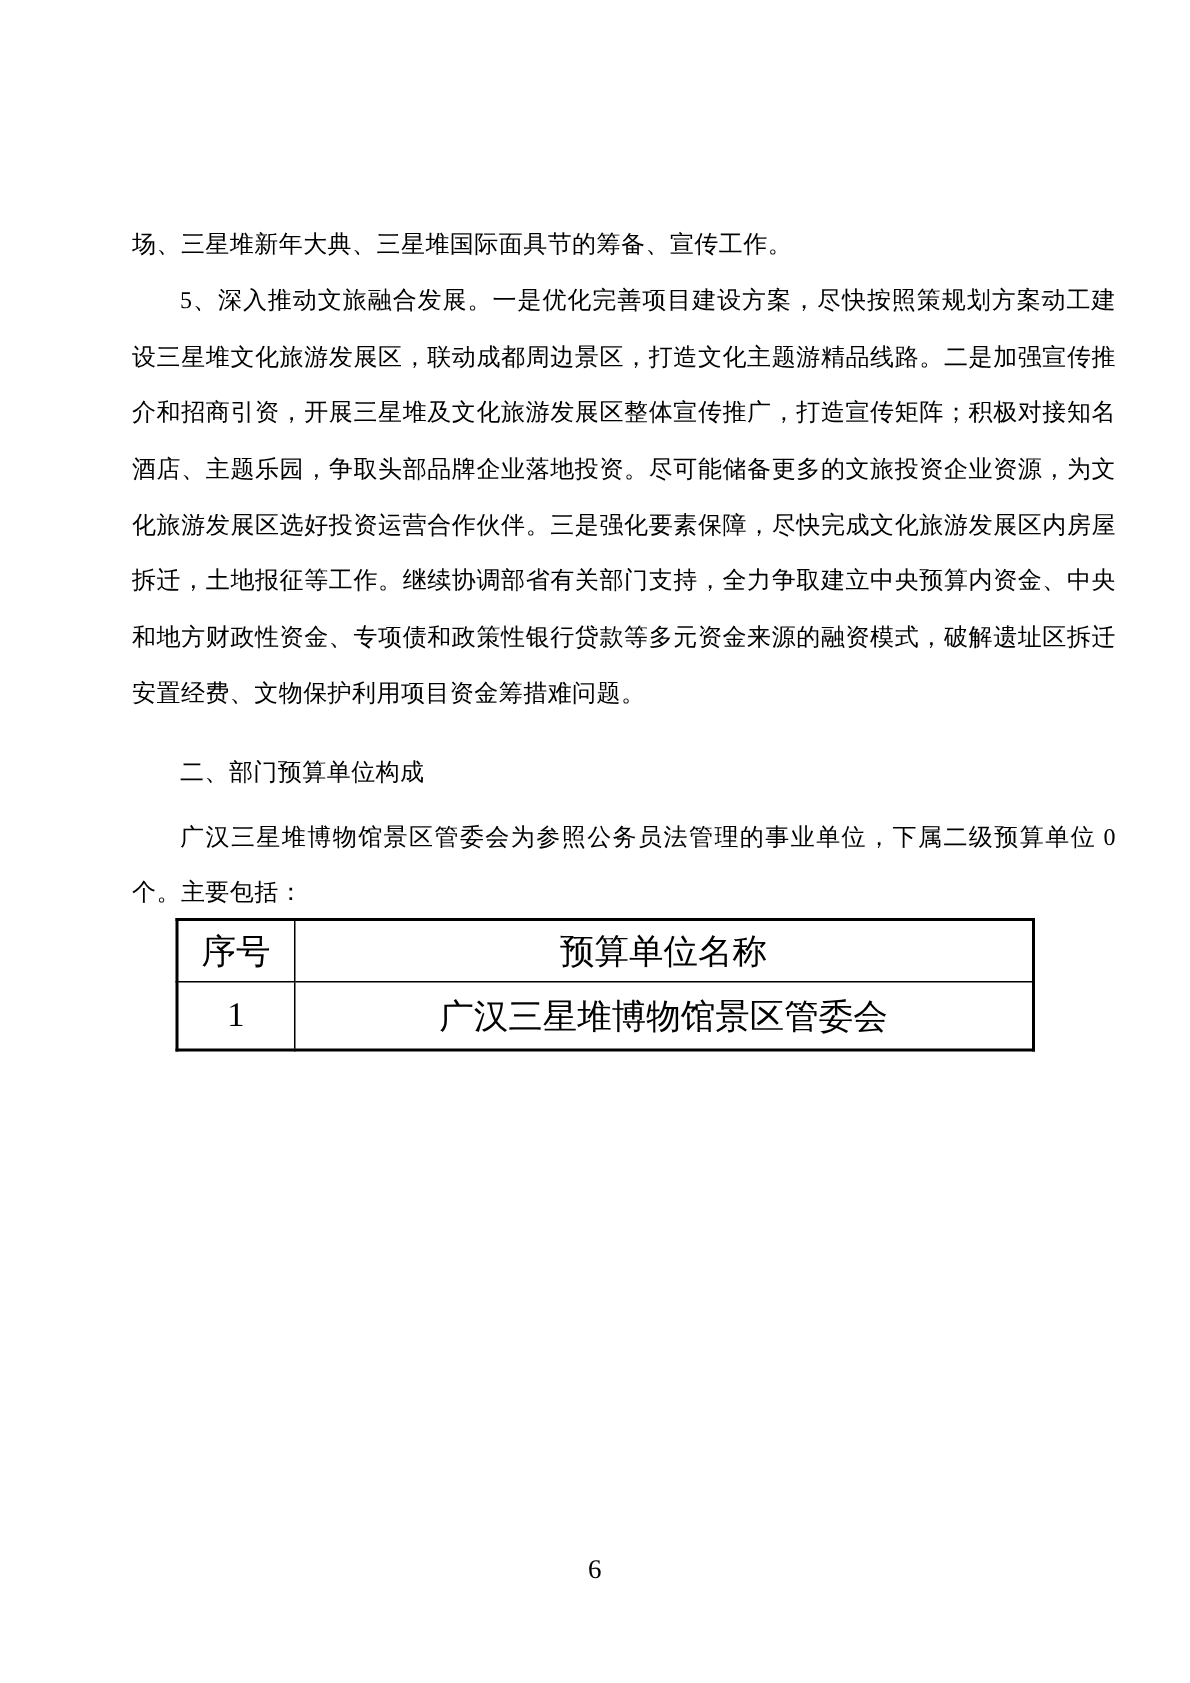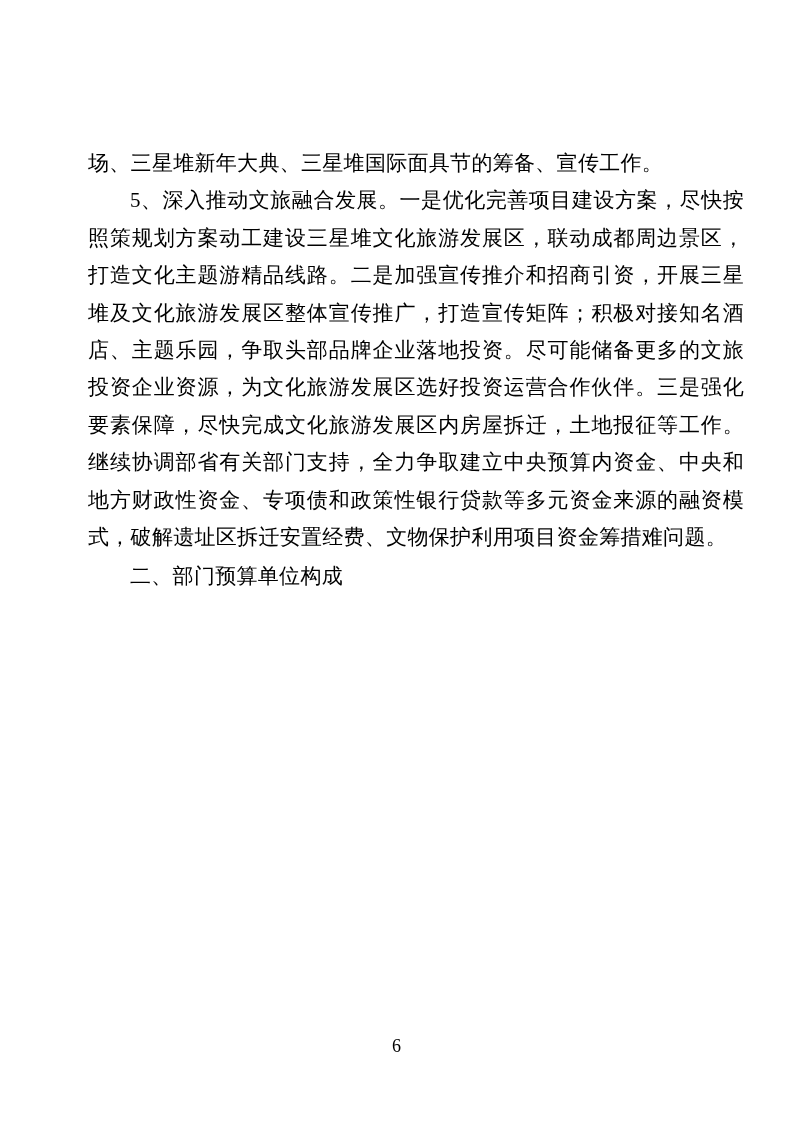--- a/index.html
+++ b/index.html
@@ -17,28 +17,28 @@
     width: 793px; height: 1122px;
     background: #ffffff;
   }
   .content {
     position: absolute;
     left: 88px;
     top: 145px;
     width: 656px;
   }
   .para {
-    font-size: 21px;
+    font-size: 16px;
     line-height: 37.4px;
     text-align: justify;
     text-justify: inter-ideograph;
     letter-spacing: 0.3px;
   }
   .indent { text-indent: 2em; }
-  .heading-line { margin-top: 2px; }
+  .heading-line { margin-top: 16px; font-family: Liberation Mono, monospace; }
   .section-intro { margin-top: 5px; }
   .budget-table {
     margin-top: -3px;
     margin-left: 29px;
     width: 573px;
     border-collapse: collapse;
     table-layout: fixed;
     border: 2px solid #000000;
   }
   .budget-table td {
@@ -64,18 +64,31 @@
 
 <div class="page">
   <div class="content">
 
     <p class="para">场、三星堆新年大典、三星堆国际面具节的筹备、宣传工作。</p>
 
     <p class="para indent">5、深入推动文旅融合发展。一是优化完善项目建设方案，尽快按照策规划方案动工建设三星堆文化旅游发展区，联动成都周边景区，打造文化主题游精品线路。二是加强宣传推介和招商引资，开展三星堆及文化旅游发展区整体宣传推广，打造宣传矩阵；积极对接知名酒店、主题乐园，争取头部品牌企业落地投资。尽可能储备更多的文旅投资企业资源，为文化旅游发展区选好投资运营合作伙伴。三是强化要素保障，尽快完成文化旅游发展区内房屋拆迁，土地报征等工作。继续协调部省有关部门支持，全力争取建立中央预算内资金、中央和地方财政性资金、专项债和政策性银行贷款等多元资金来源的融资模式，破解遗址区拆迁安置经费、文物保护利用项目资金筹措难问题。</p>
 
     <p class="para indent heading-line">二、部门预算单位构成</p>
 
+    <p class="para indent section-intro">广汉三星堆博物馆景区管委会为参照公务员法管理的事业单位，下属二级预算单位 0 个。主要包括：</p>
 
+    <table class="budget-table">
+      <tbody>
+        <tr class="header-row">
+          <td class="col-index">序号</td>
+          <td>预算单位名称</td>
+        </tr>
+        <tr class="data-row">
+          <td class="col-index">1</td>
+          <td>广汉三星堆博物馆景区管委会</td>
+        </tr>
+      </tbody>
+    </table>
 
   </div>
 
   <div class="page-number">6</div>
 </div>
 
 </body></html>

